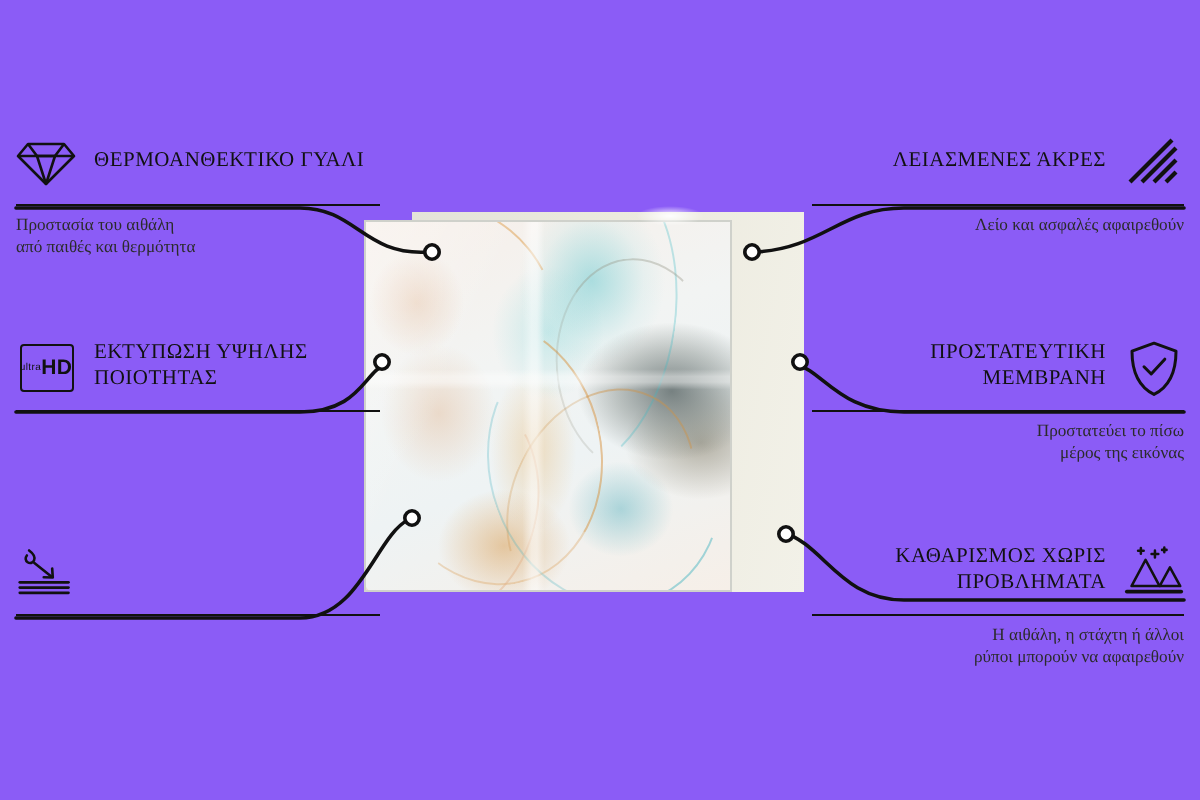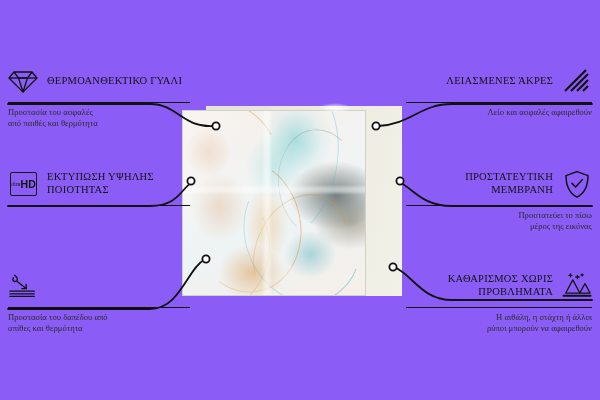--- a/index.html
+++ b/index.html
@@ -267,21 +267,21 @@
             <path d="M6,4 L10.5,10 L15,24"></path>
             <path d="M24,4 L19.5,10 L15,24"></path>
             <path d="M10.5,10 L19.5,10"></path>
           </g>
         </svg>
       </div>
       <div class="feat-title">ΘΕΡΜΟΑΝΘΕΚΤΙΚΟ
 ΓΥΑΛΙ</div>
     </div>
     <div class="rule"></div>
-    <div class="feat-desc">Προστασία του ασφαλές
+    <div class="feat-desc">Προστασία του αιθάλη
 από παιθές και θερμότητα</div>
   </div>
 
   <div class="feature left f-print">
     <div class="feat-head">
       <div class="feat-icon">
         <div class="hd-badge">
           <span class="hd-small">ultra</span>
           <span class="hd-big">HD</span>
         </div>
@@ -301,22 +301,20 @@
             <path d="M9.8,9.2 L19,16.5"></path>
             <path d="M14.8,16.8 L19.6,16.9 L19.3,12.2"></path>
             <path d="M2,19.5 L28,19.5"></path>
             <path d="M2,22.3 L28,22.3"></path>
             <path d="M2,25.1 L28,25.1"></path>
           </g>
         </svg>
       </div>
     </div>
     <div class="rule"></div>
-    <div class="feat-desc">Προστασία του δαπέδου από
-σπίθες και θερμότητα</div>
   </div>
 
   <div class="feature right f-edges">
     <div class="feat-head">
       <div class="feat-icon">
         <svg width="28" height="26" viewBox="0 0 28 26">
           <g stroke="#111111" stroke-width="2.1" stroke-linecap="butt">
             <line x1="2" y1="23" x2="23" y2="2"></line>
             <line x1="8" y1="23" x2="25" y2="6"></line>
             <line x1="14" y1="23" x2="25" y2="12"></line>

